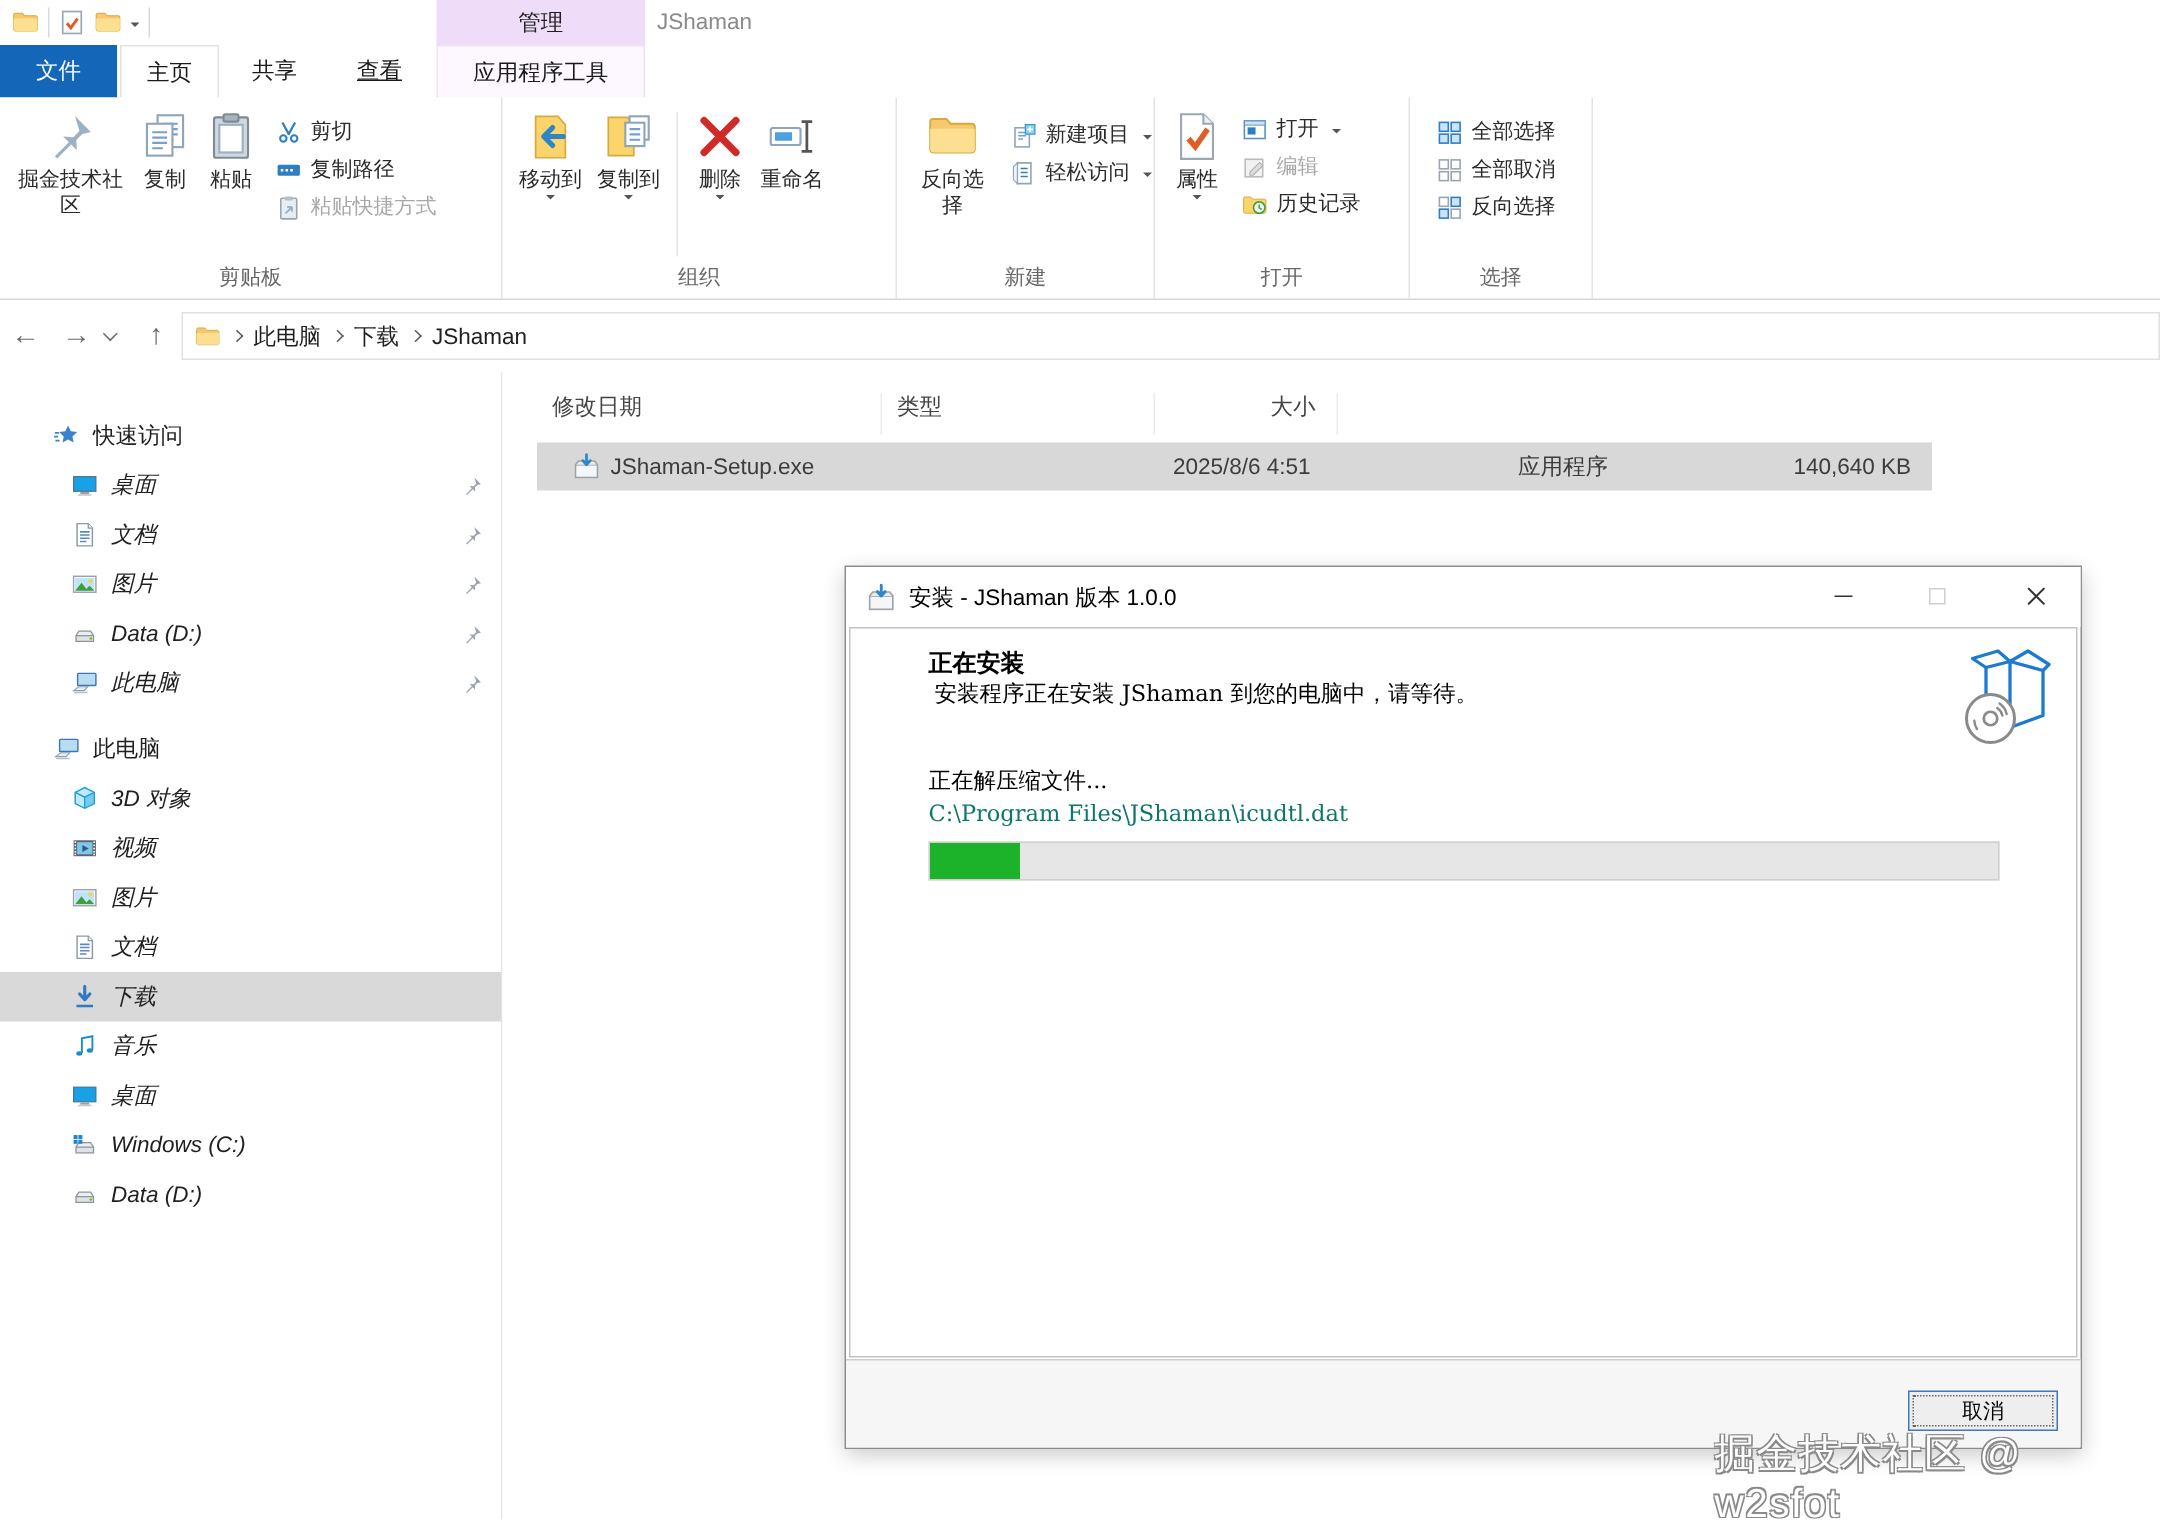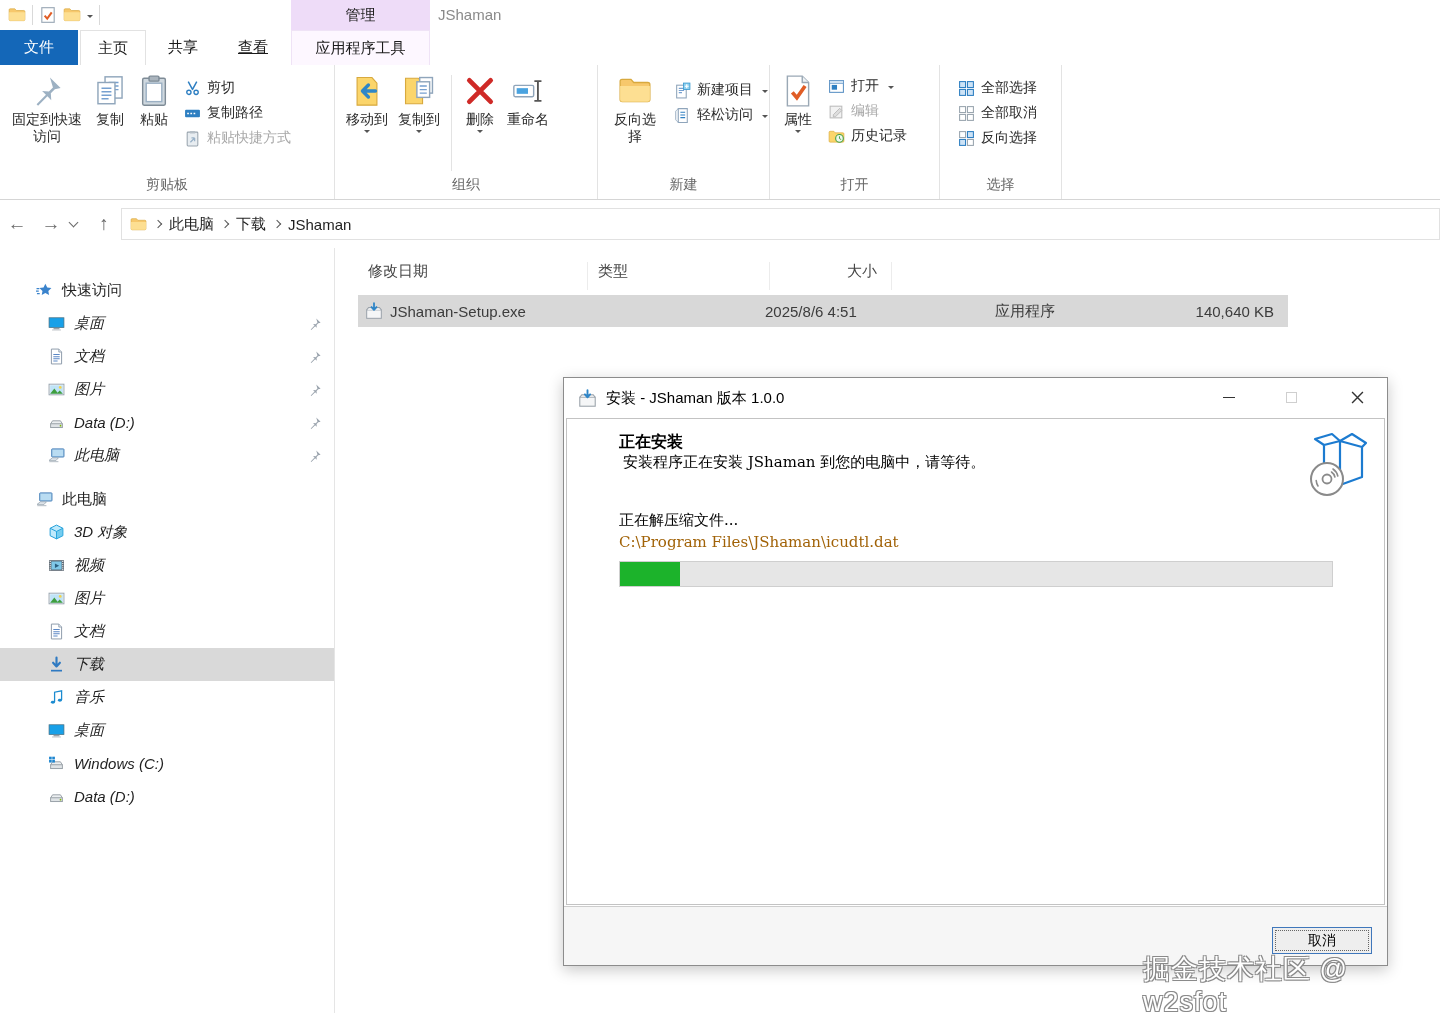--- a/index.html
+++ b/index.html
@@ -73,21 +73,21 @@
   #cols { display:flex; height:42px; align-items:flex-end; padding-left:23px; position:relative; font-size:15px; color:#454545; }
   .colcell { border-right:1px solid #ececec; padding:0 0 9px 10px; }
   .col-name { width:400px; position:relative; }
   .col-date { width:230px; }
   .col-type { width:182px; }
   .col-size { width:122px; text-align:right; padding-right:14px; }
   .sort-caret { position:absolute; top:-34px; left:50%; width:8px; height:8px;
     border-left:1.5px solid #8a8a8a; border-top:1.5px solid #8a8a8a; transform:rotate(45deg); }
   .file-row { display:flex; align-items:center; height:32px; margin-left:23px; width:930px; font-size:15px; color:#3c3c3c; margin-top:5px; }
   .file-row.selected { background:#d8d8d8; }
-  .cell { padding-left:7px; }
+  .cell { padding-left:24px; }
   .c-name { width:400px; display:flex; align-items:center; gap:7px; }
   .c-date { width:230px; }
   .c-type { width:182px; }
   .c-size { width:118px; text-align:right; padding-right:14px; }
   .ficon { width:18px; height:18px; flex:none; display:inline-block; }
 
   
   #dialog { position:absolute; left:563px; top:377px; width:825px; height:589px; background:#fff;
     border:1px solid #8c8c8c; box-shadow:0 4px 14px rgba(0,0,0,0.22); }
   #dlg-title { position:absolute; left:0; top:0; width:100%; height:40px; background:#fff;
@@ -97,21 +97,21 @@
   #dlg-min { left:652px; }
   #dlg-max { left:714px; }
   #dlg-close { left:780px; }
   .minbar { width:12px; height:0; border-top:1.6px solid #333; }
   .maxbox { width:11px; height:11px; border:1.4px solid #cfcfcf; }
   #dlg-content { position:absolute; left:2px; right:2px; top:40px; bottom:60px; background:#fff;
     border:1px solid #c3c3c3; font-family:"DejaVu Serif","Liberation Serif",serif; }
   #dlg-heading { position:absolute; left:52px; top:13px; font-size:16px; font-weight:bold; color:#000; }
   #dlg-sub { position:absolute; left:56px; top:34px; font-size:15px; color:#000; }
   #dlg-status { position:absolute; left:52px; top:92px; font-size:15px; color:#000; }
-  #dlg-path { position:absolute; left:52px; top:114px; font-size:15px; color:#a16207; }
+  #dlg-path { position:absolute; left:52px; top:114px; font-size:15px; color:#0f766e; }
   #dlg-progress { position:absolute; left:52px; top:142px; width:714px; height:26px; background:#e6e6e6;
     border:1px solid #cfcfcf; }
   #dlg-progress-fill { height:100%; background:#1cb32b; width:8%; }
   #dlg-boximg { position:absolute; right:12px; top:8px; width:68px; height:76px; }
   #dlg-footer { position:absolute; left:0; bottom:0; width:100%; height:59px; background:#f6f6f6;
     border-top:1px solid #cdcdcd; }
   #btn-cancel { position:absolute; left:708px; top:20px; width:100px; height:27px; background:#eeeeee;
     border:1px solid #3f77bb; outline:1px dotted #666; outline-offset:-4px;
     font-family:"DejaVu Serif","Liberation Serif",serif; font-size:14px; color:#000;
     display:flex; align-items:center; justify-content:center; }
@@ -155,21 +155,21 @@
     <div class="tab" id="tab-apptools">应用程序工具</div>
   </div>
 
   <div id="ribbon">
     <div class="rgroup" style="width:335px">
       <div class="gcontent">
         <div class="rbtn-big">
           <span class="ricon32"><svg viewBox="0 0 16 16" width="100%" height="100%">
                 <path d="M9.4 1.6l5 5-2.7.6-1.9 1.9.2 3.2-1.8-1.8-4.4 4.4-.7-.7 4.4-4.4-1.8-1.8 3.2.2 1.9-1.9z" fill="#9db1c3"></path>
               </svg></span>
-          <span class="wlabel">固定到快速访问</span>
+          <span class="wlabel">掘金技术社区</span>
         </div>
         <div class="rbtn-big">
           <span class="ricon32"><svg viewBox="0 0 24 24" width="100%" height="100%">
                 <rect x="8.5" y="2" width="12" height="15" fill="#fff" stroke="#8fa5bb"></rect>
                 <g stroke="#76a0d0">
                   <path d="M11 6h7M11 8.5h7M11 11h7M11 13.5h5"></path>
                 </g>
                 <rect x="3.5" y="6" width="12" height="15" fill="#fff" stroke="#8fa5bb"></rect>
                 <g stroke="#76a0d0">
                   <path d="M6 10h7M6 12.5h7M6 15h7M6 17.5h5"></path>

